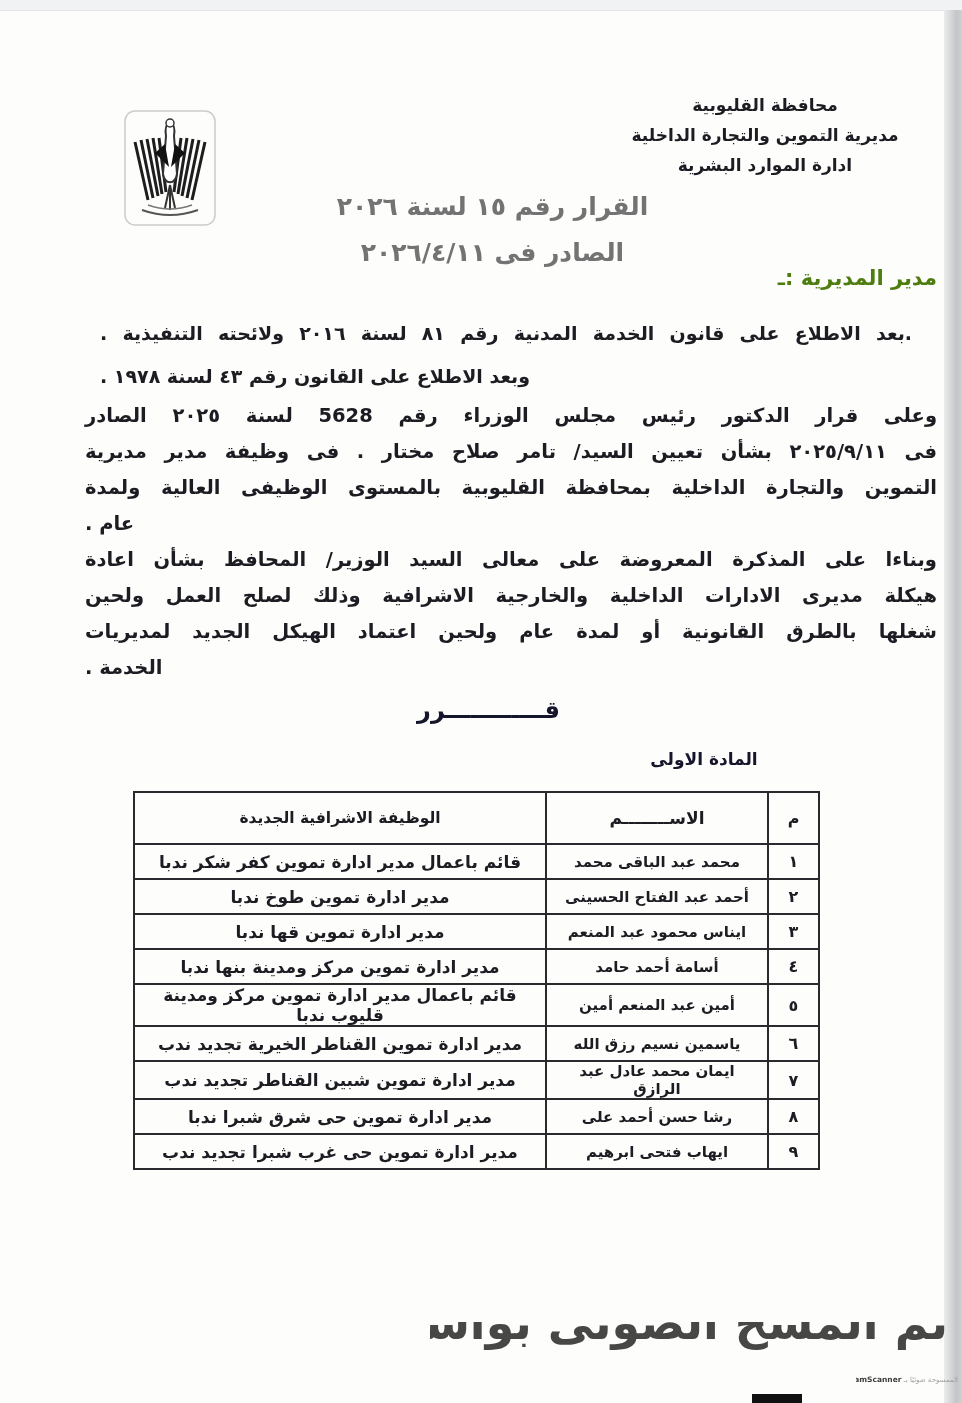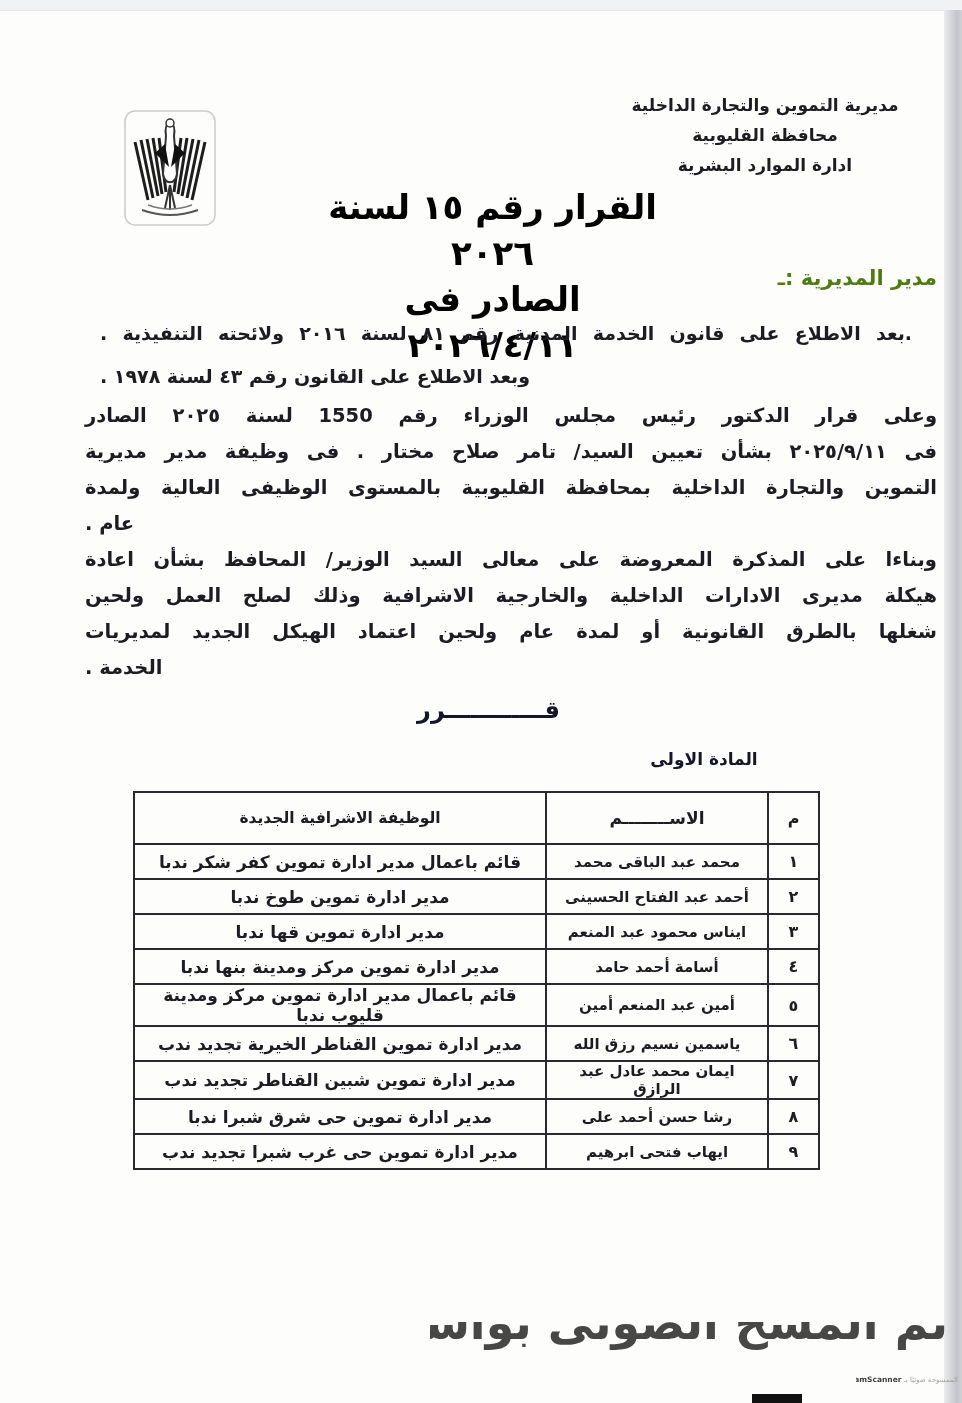--- a/index.html
+++ b/index.html
@@ -11,22 +11,22 @@
   }
   .top-strip { position:absolute; top:0; left:0; width:962px; height:10px;
     background:#f1f2f4; border-bottom:1px solid #e2e3e5; }
   .right-shadow { position:absolute; top:10px; right:0; width:18px; height:1393px;
     background:linear-gradient(90deg,#ececed 0%, #c3c5c9 70%, #cfd1d4 100%); }
 
   .org-header { position:absolute; top:90px; left:585px; width:360px;
     direction:rtl; text-align:center; font-weight:700; font-size:17px; line-height:30px; }
 
   .title-block { position:absolute; top:184px; left:320px; width:345px;
-    direction:rtl; text-align:center; font-weight:800; font-size:34px;
-    line-height:46px; color:#000000; }
+    direction:rtl; text-align:center; font-weight:800; font-size:25px;
+    line-height:46px; color:#737373; }
 
   .section-heading { position:absolute; top:266px; right:25px;
     direction:rtl; font-weight:800; font-size:21px; color:#4d7c0f; }
 
   .textblock { position:absolute; direction:rtl; font-weight:700; color:#1c1c22; }
   .preamble { top:312px; left:100px; width:812px; font-size:19px; line-height:43px; }
   .p2 { top:398px; left:85px; width:852px; font-size:19.5px; line-height:36px; }
   .p3 { top:542px; left:85px; width:852px; font-size:19.5px; line-height:36px; }
   .line { text-align:left; }
   .jl { text-align:justify; text-align-last:justify; }
@@ -102,39 +102,39 @@
           <path d="M46,75 L46,100"></path>
           <path d="M46,75 L51,98"></path>
       </g>
 
       <path d="M18,100 Q46,110 74,100" fill="none" stroke="#555555" stroke-width="2"></path>
       <path d="M24,95 Q46,103 68,95" fill="none" stroke="#777777" stroke-width="1.5"></path>
     </svg>
   </div>
 
   <div class="org-header">
+    <div>محافظة القليوبية</div>
     <div>مديرية التموين والتجارة الداخلية</div>
-    <div>محافظة القليوبية</div>
     <div>ادارة الموارد البشرية</div>
   </div>
 
   <div class="title-block">
     <div>القرار رقم ١٥ لسنة ٢٠٢٦</div>
     <div>الصادر فى ٢٠٢٦/٤/١١</div>
   </div>
 
   <div class="section-heading">مدير المديرية :ـ</div>
 
   <div class="textblock preamble">
     <div class="line jl">.بعد الاطلاع على قانون الخدمة المدنية رقم ٨١ لسنة ٢٠١٦ ولائحته التنفيذية .</div>
     <div class="line">وبعد الاطلاع على القانون رقم ٤٣ لسنة ١٩٧٨ .</div>
   </div>
 
   <div class="textblock p2">
-    <div class="line jl">وعلى قرار الدكتور رئيس مجلس  الوزراء رقم 1550 لسنة ٢٠٢٥ الصادر</div>
+    <div class="line jl">وعلى قرار الدكتور رئيس مجلس  الوزراء رقم 5628 لسنة ٢٠٢٥ الصادر</div>
     <div class="line jl">فى ٢٠٢٥/٩/١١ بشأن تعيين السيد/ تامر صلاح مختار . فى وظيفة مدير مديرية</div>
     <div class="line jl">التموين والتجارة الداخلية بمحافظة القليوبية بالمستوى الوظيفى العالية ولمدة</div>
     <div class="line">عام .</div>
   </div>
 
   <div class="textblock p3">
     <div class="line jl">وبناءا على المذكرة المعروضة على معالى السيد الوزير/ المحافظ بشأن اعادة</div>
     <div class="line jl">هيكلة مديرى الادارات الداخلية والخارجية الاشرافية وذلك لصلح العمل ولحين</div>
     <div class="line jl">شغلها بالطرق القانونية أو لمدة عام ولحين اعتماد الهيكل الجديد لمديريات</div>
     <div class="line">الخدمة .</div>

